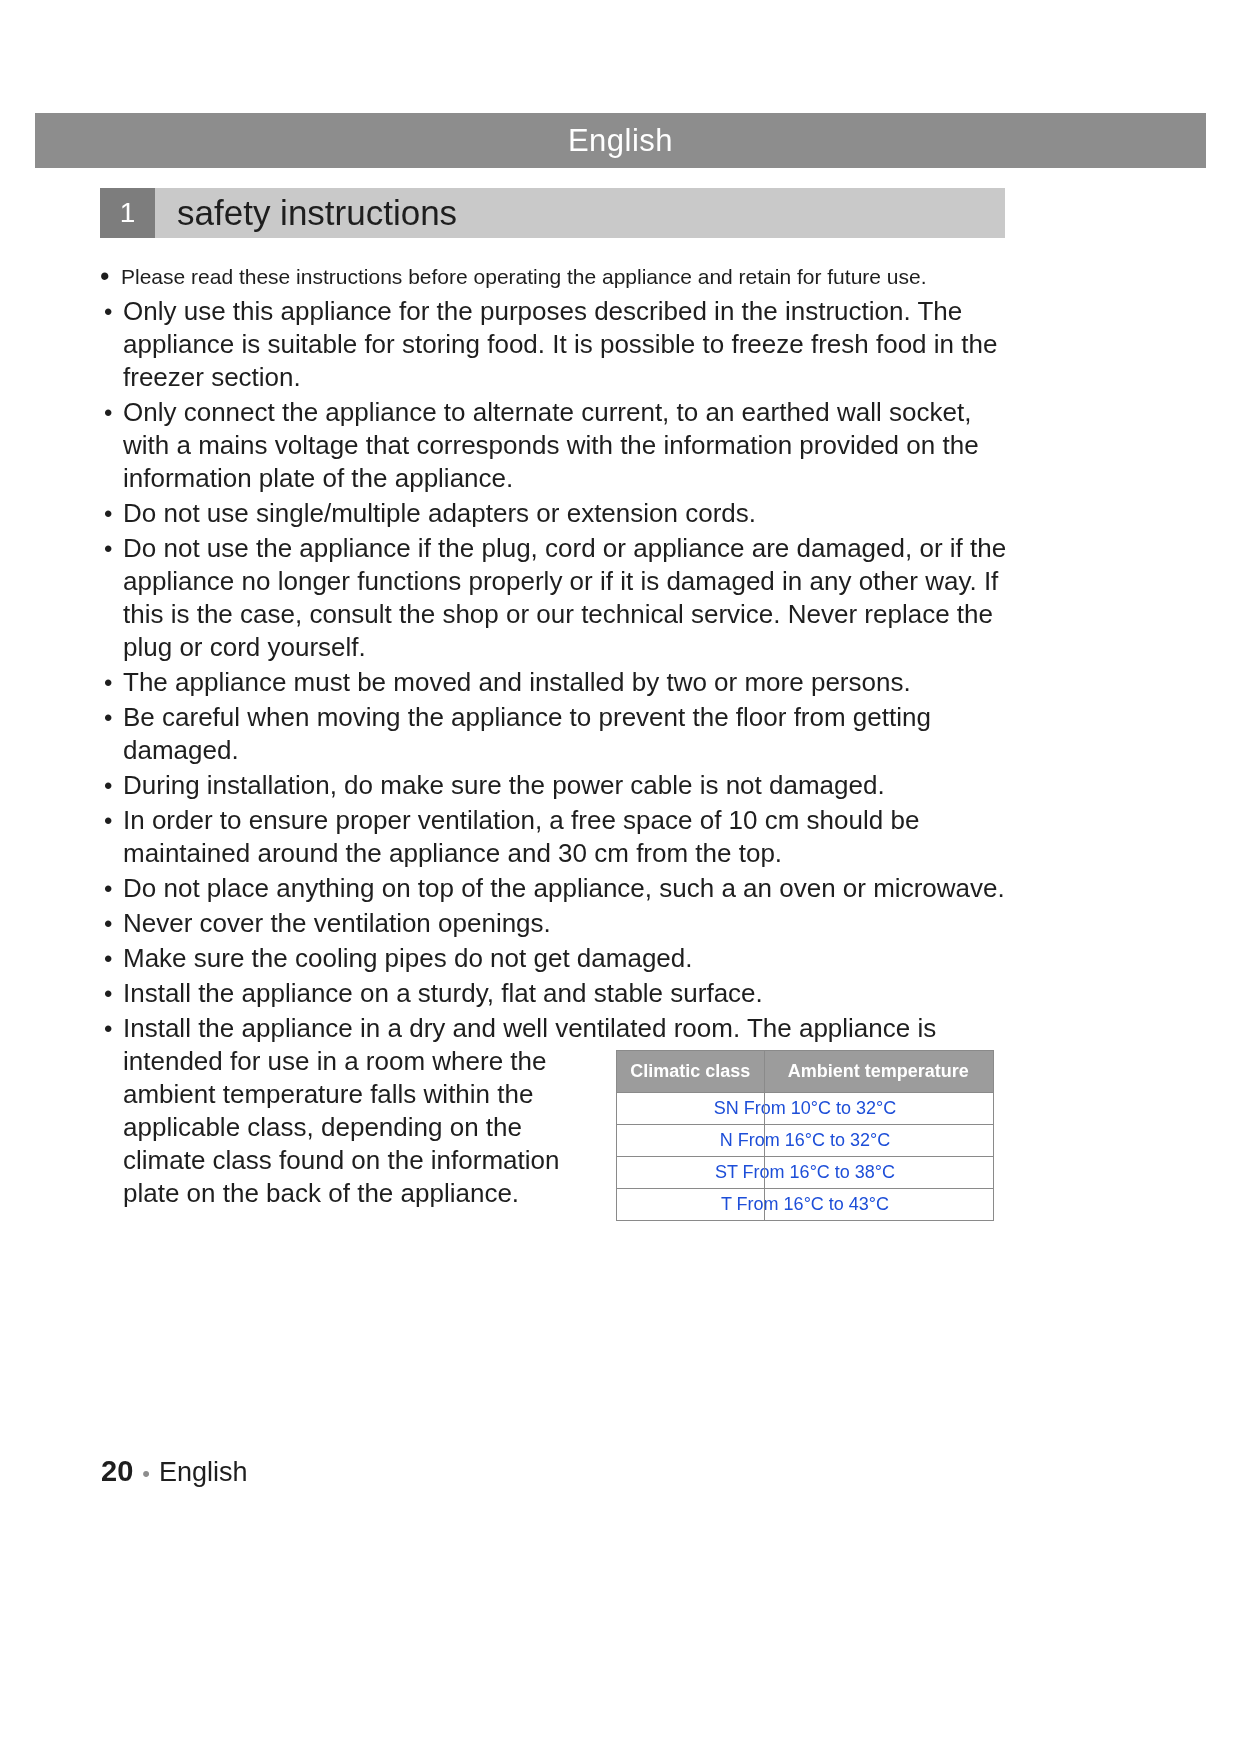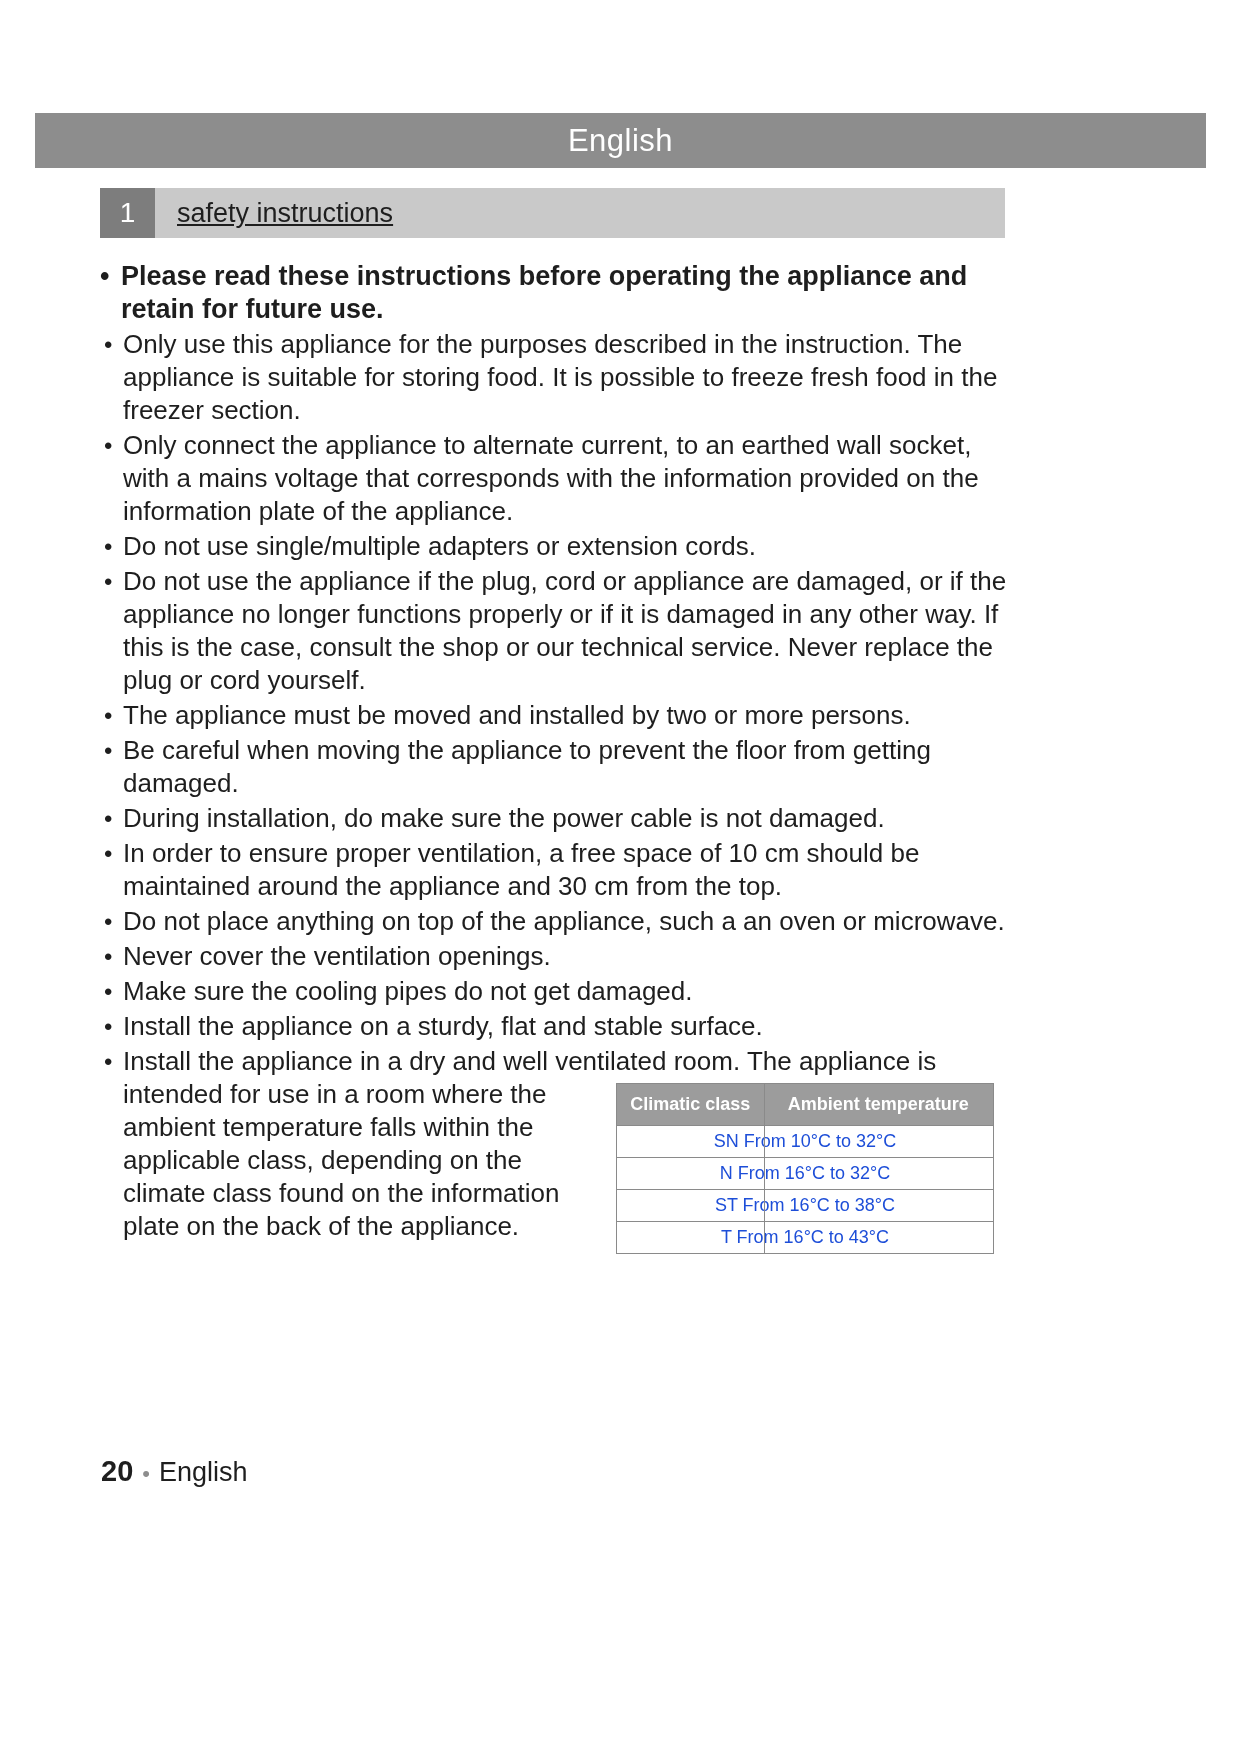--- a/index.html
+++ b/index.html
@@ -29,38 +29,38 @@
     display:flex; background:#c9c9c9;
   }
   .section-num {
     width:55px; height:50px; background:#7d7d7d;
     color:#ffffff; font-size:28px;
     display:flex; align-items:center; justify-content:center;
     flex:0 0 55px;
   }
   .section-title {
     flex:1; display:flex; align-items:center;
-    padding-left:22px; font-size:27px; color:#1e1e1e;text-decoration:underline;
+    padding-left:22px; font-size:35px; color:#1e1e1e;
   }
 
   
   .content {
     position:absolute; left:100px; top:260px; width:912px;
   }
   .bullet {
     position:relative; padding-left:23px;
     font-size:26px; line-height:33px;
     margin-bottom:2px;
   }
   .bullet::before {
     content:"•";
     position:absolute; left:4px; top:0;
     font-size:24px; color:#1e1e1e;
   }
-  .bullet.bold { font-weight:bold; font-size:27px; padding-left:21px; }
+  .bullet.bold { font-weight:normal; font-size:21px; padding-left:21px; }
   .bullet.bold::before { left:0; font-size:27px; }
 
   
   .climate-table {
     float:right; width:378px;
     margin:5px 18px 8px 20px;
     font-size:18px; line-height:normal; font-weight:normal;
     border:1px solid #8a8a8a;
     position:relative;
     background:#ffffff;

